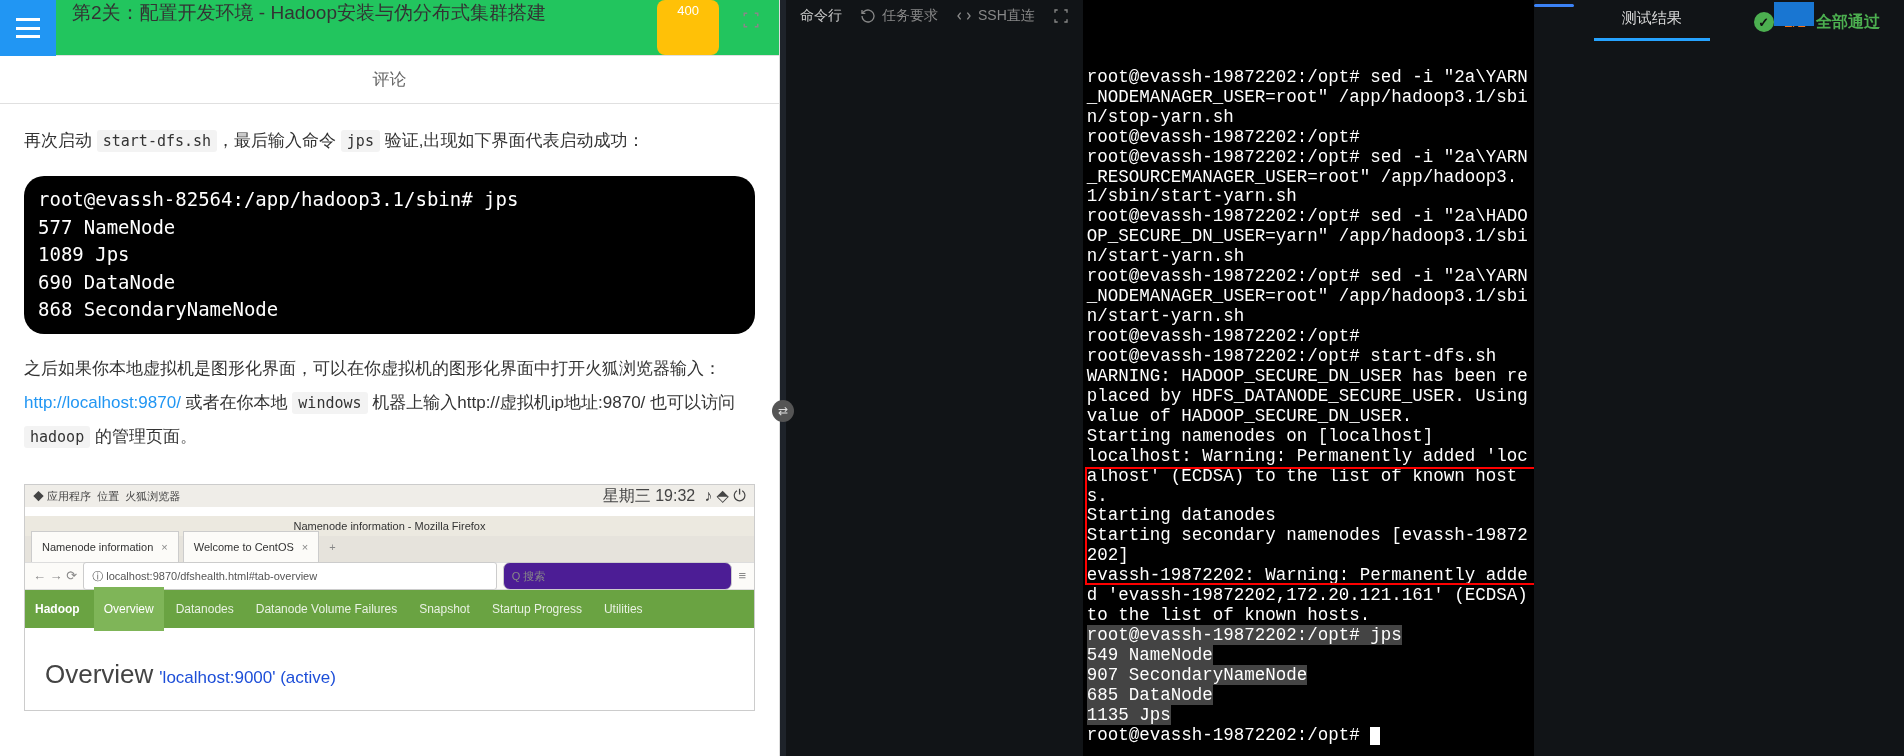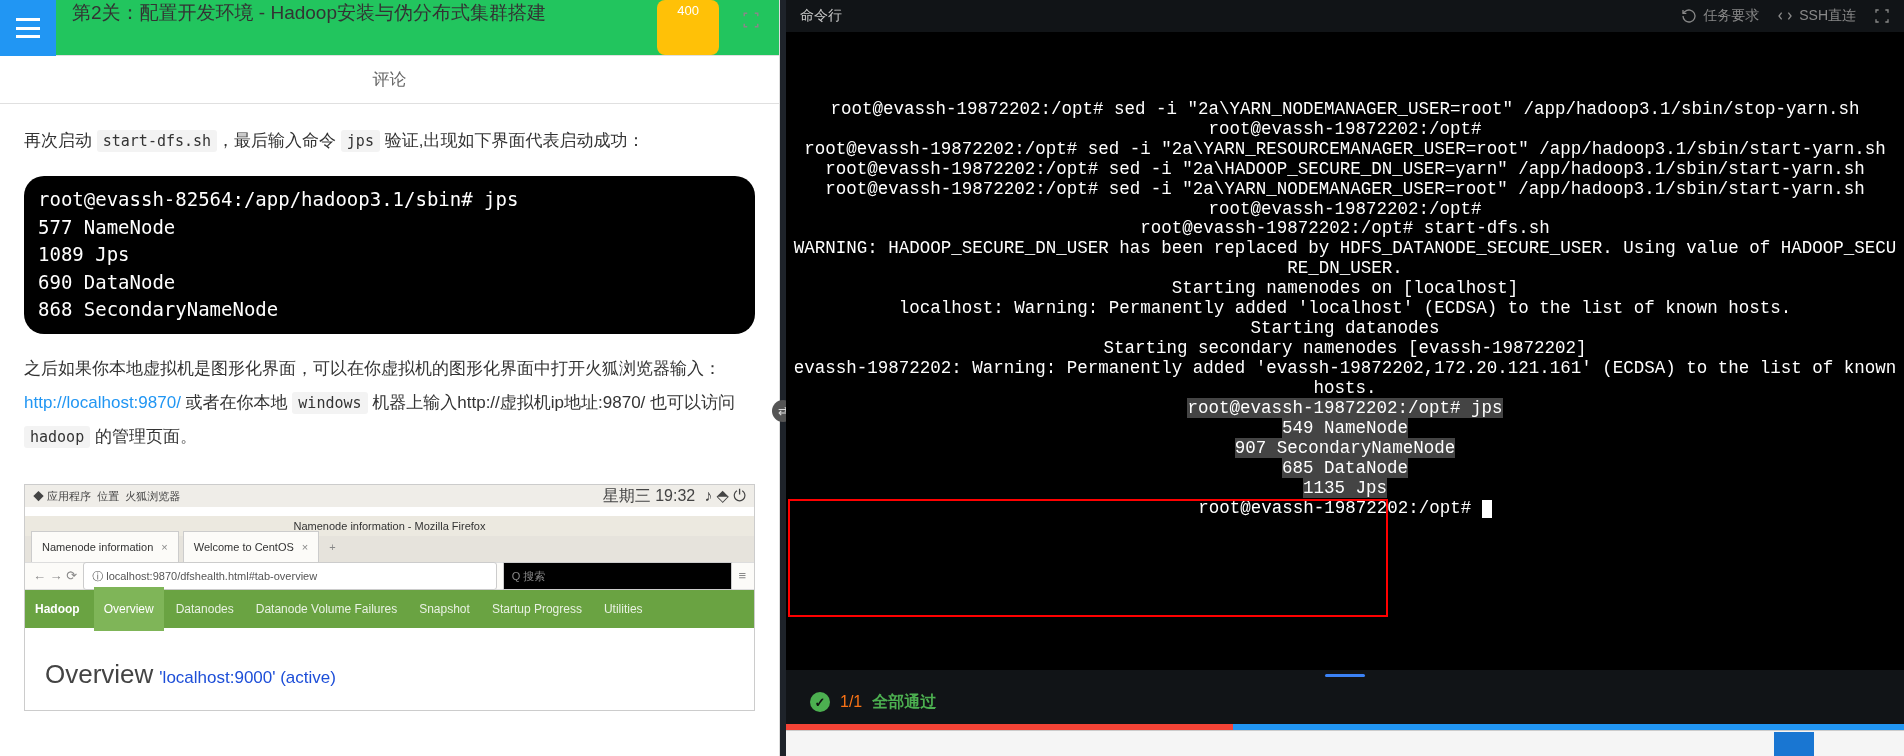--- a/index.html
+++ b/index.html
@@ -30,31 +30,31 @@
     .firefox-shot { border: 1px solid #ccc; margin-top: 30px; }
     .ff-top { height: 22px; background: #efede8; display: flex; align-items: center; font-size: 11px; padding: 0 8px; color: #444; }
     .ff-top .right { margin-left: auto; font-size: 16px; }
     .ff-title { height: 20px; background: #ece9e0; font-size: 11px; text-align: center; line-height: 20px; color: #333; margin-top: 9px; }
     .ff-tabs { height: 26px; background: #e6e3dc; display: flex; align-items: flex-end; padding-left: 6px; gap: 4px; font-size: 11px; }
     .ff-tab { background: #fcfbf8; padding: 4px 10px; border: 1px solid #ccc; border-bottom: none; }
     .ff-tab .x { color: #888; margin-left: 8px; }
     .ff-urlbar { height: 28px; background: #fcfbf8; display: flex; align-items: center; padding: 0 8px; gap: 6px; border-top: 1px solid #ddd; border-bottom: 1px solid #ddd; }
     .ff-urlbar .nav { color: #888; font-size: 13px; }
     .ff-urlbar .url { flex: 0 0 58%; background: #fff; border: 1px solid #ccc; border-radius: 3px; padding: 2px 8px; font-size: 11px; color: #555; }
-    .ff-urlbar .search { flex: 1; background: #000000; border: 1px solid #ccc; border-radius: 0; padding: 2px 8px; font-size: 11px; color: #888; }
+    .ff-urlbar .search { flex: 1; background: #4c1d95; border: 1px solid #ccc; border-radius: 7px; padding: 2px 8px; font-size: 11px; color: #888; }
     .ff-nav { height: 38px; background: #6aa342; display: flex; align-items: center; padding: 0 10px; gap: 2px; color: #fff; font-size: 12px; }
     .ff-nav .brand { font-weight: bold; margin-right: 12px; }
     .ff-nav .item { padding: 10px 10px; opacity: 0.85; }
     .ff-nav .item.active { background: #7fb558; opacity: 1; }
     .ff-body { padding: 20px 20px 10px; background: #fff; }
     .ff-body h2 { font-weight: 300; font-size: 26px; color: #444; }
     .ff-body h2 small { font-size: 17px; color: #1d4ed8; font-weight: 300; margin-left: 6px; }
     
     
-    .right-panel { flex: 1; height: 756px; background: #111417; display: flex; flex-direction: column; color: #c9c9c9; text-align: center; }
+    .right-panel { flex: 1; height: 756px; background: #111417; display: flex; flex-direction: row; color: #c9c9c9; }
     .right-header { height: 32px; display: flex; align-items: center; padding: 0 14px; font-size: 14px; }
     .right-header .spacer { flex: 1; }
     .right-header .tool { color: #888; margin-left: 18px; display: flex; align-items: center; gap: 6px; cursor: pointer; }
     .right-header .tool svg { width: 16px; height: 16px; }
     
     .terminal { flex: 1; background: #000; padding: 8px 4px; font-family: Consolas, "Courier New", monospace; font-size: 17.5px; line-height: 1.14; color: #fff; overflow: hidden; position: relative; white-space: pre-wrap; word-break: break-all; }
     .terminal .cursor { display: inline-block; width: 10px; height: 18px; background: #fff; vertical-align: text-bottom; }
     .highlight-box { border: 2px solid #ff0000; position: absolute; pointer-events: none; }
     .sel { background: #444; }
     
@@ -173,20 +173,23 @@
     </span>
   </div>
 
   <div class="terminal" id="term">
     <div class="highlight-box" style="left:2px; top:467px; width:600px; height:118px;"></div>
   <div>root@evassh-19872202:/opt# sed -i "2a\YARN_NODEMANAGER_USER=root" /app/hadoop3.1/sbin/stop-yarn.sh</div><div>root@evassh-19872202:/opt#</div><div>root@evassh-19872202:/opt# sed -i "2a\YARN_RESOURCEMANAGER_USER=root" /app/hadoop3.1/sbin/start-yarn.sh</div><div>root@evassh-19872202:/opt# sed -i "2a\HADOOP_SECURE_DN_USER=yarn" /app/hadoop3.1/sbin/start-yarn.sh</div><div>root@evassh-19872202:/opt# sed -i "2a\YARN_NODEMANAGER_USER=root" /app/hadoop3.1/sbin/start-yarn.sh</div><div>root@evassh-19872202:/opt#</div><div>root@evassh-19872202:/opt# start-dfs.sh</div><div>WARNING: HADOOP_SECURE_DN_USER has been replaced by HDFS_DATANODE_SECURE_USER. Using value of HADOOP_SECURE_DN_USER.</div><div>Starting namenodes on [localhost]</div><div>localhost: Warning: Permanently added 'localhost' (ECDSA) to the list of known hosts.</div><div>Starting datanodes</div><div>Starting secondary namenodes [evassh-19872202]</div><div>evassh-19872202: Warning: Permanently added 'evassh-19872202,172.20.121.161' (ECDSA) to the list of known hosts.</div><div><span class="sel">root@evassh-19872202:/opt# jps</span></div><div><span class="sel">549 NameNode</span></div><div><span class="sel">907 SecondaryNameNode</span></div><div><span class="sel">685 DataNode</span></div><div><span class="sel">1135 Jps</span></div><div>root@evassh-19872202:/opt# <span class="cursor"></span></div></div>
 
   <div class="drag-handle">
       <div class="bar"></div>
     </div>
+  <div class="result-tabs">
+    <div class="result-tab">测试结果</div>
+  </div>
   <div class="result-body">
     <div class="check">✓</div>
     <span class="count">1/1</span>
     <span class="pass">全部通过</span>
   </div>
   <div class="bottom-bar"></div>
   <div class="bottom-strip">
     <div class="blue-square"></div>
   </div>
 </div>

